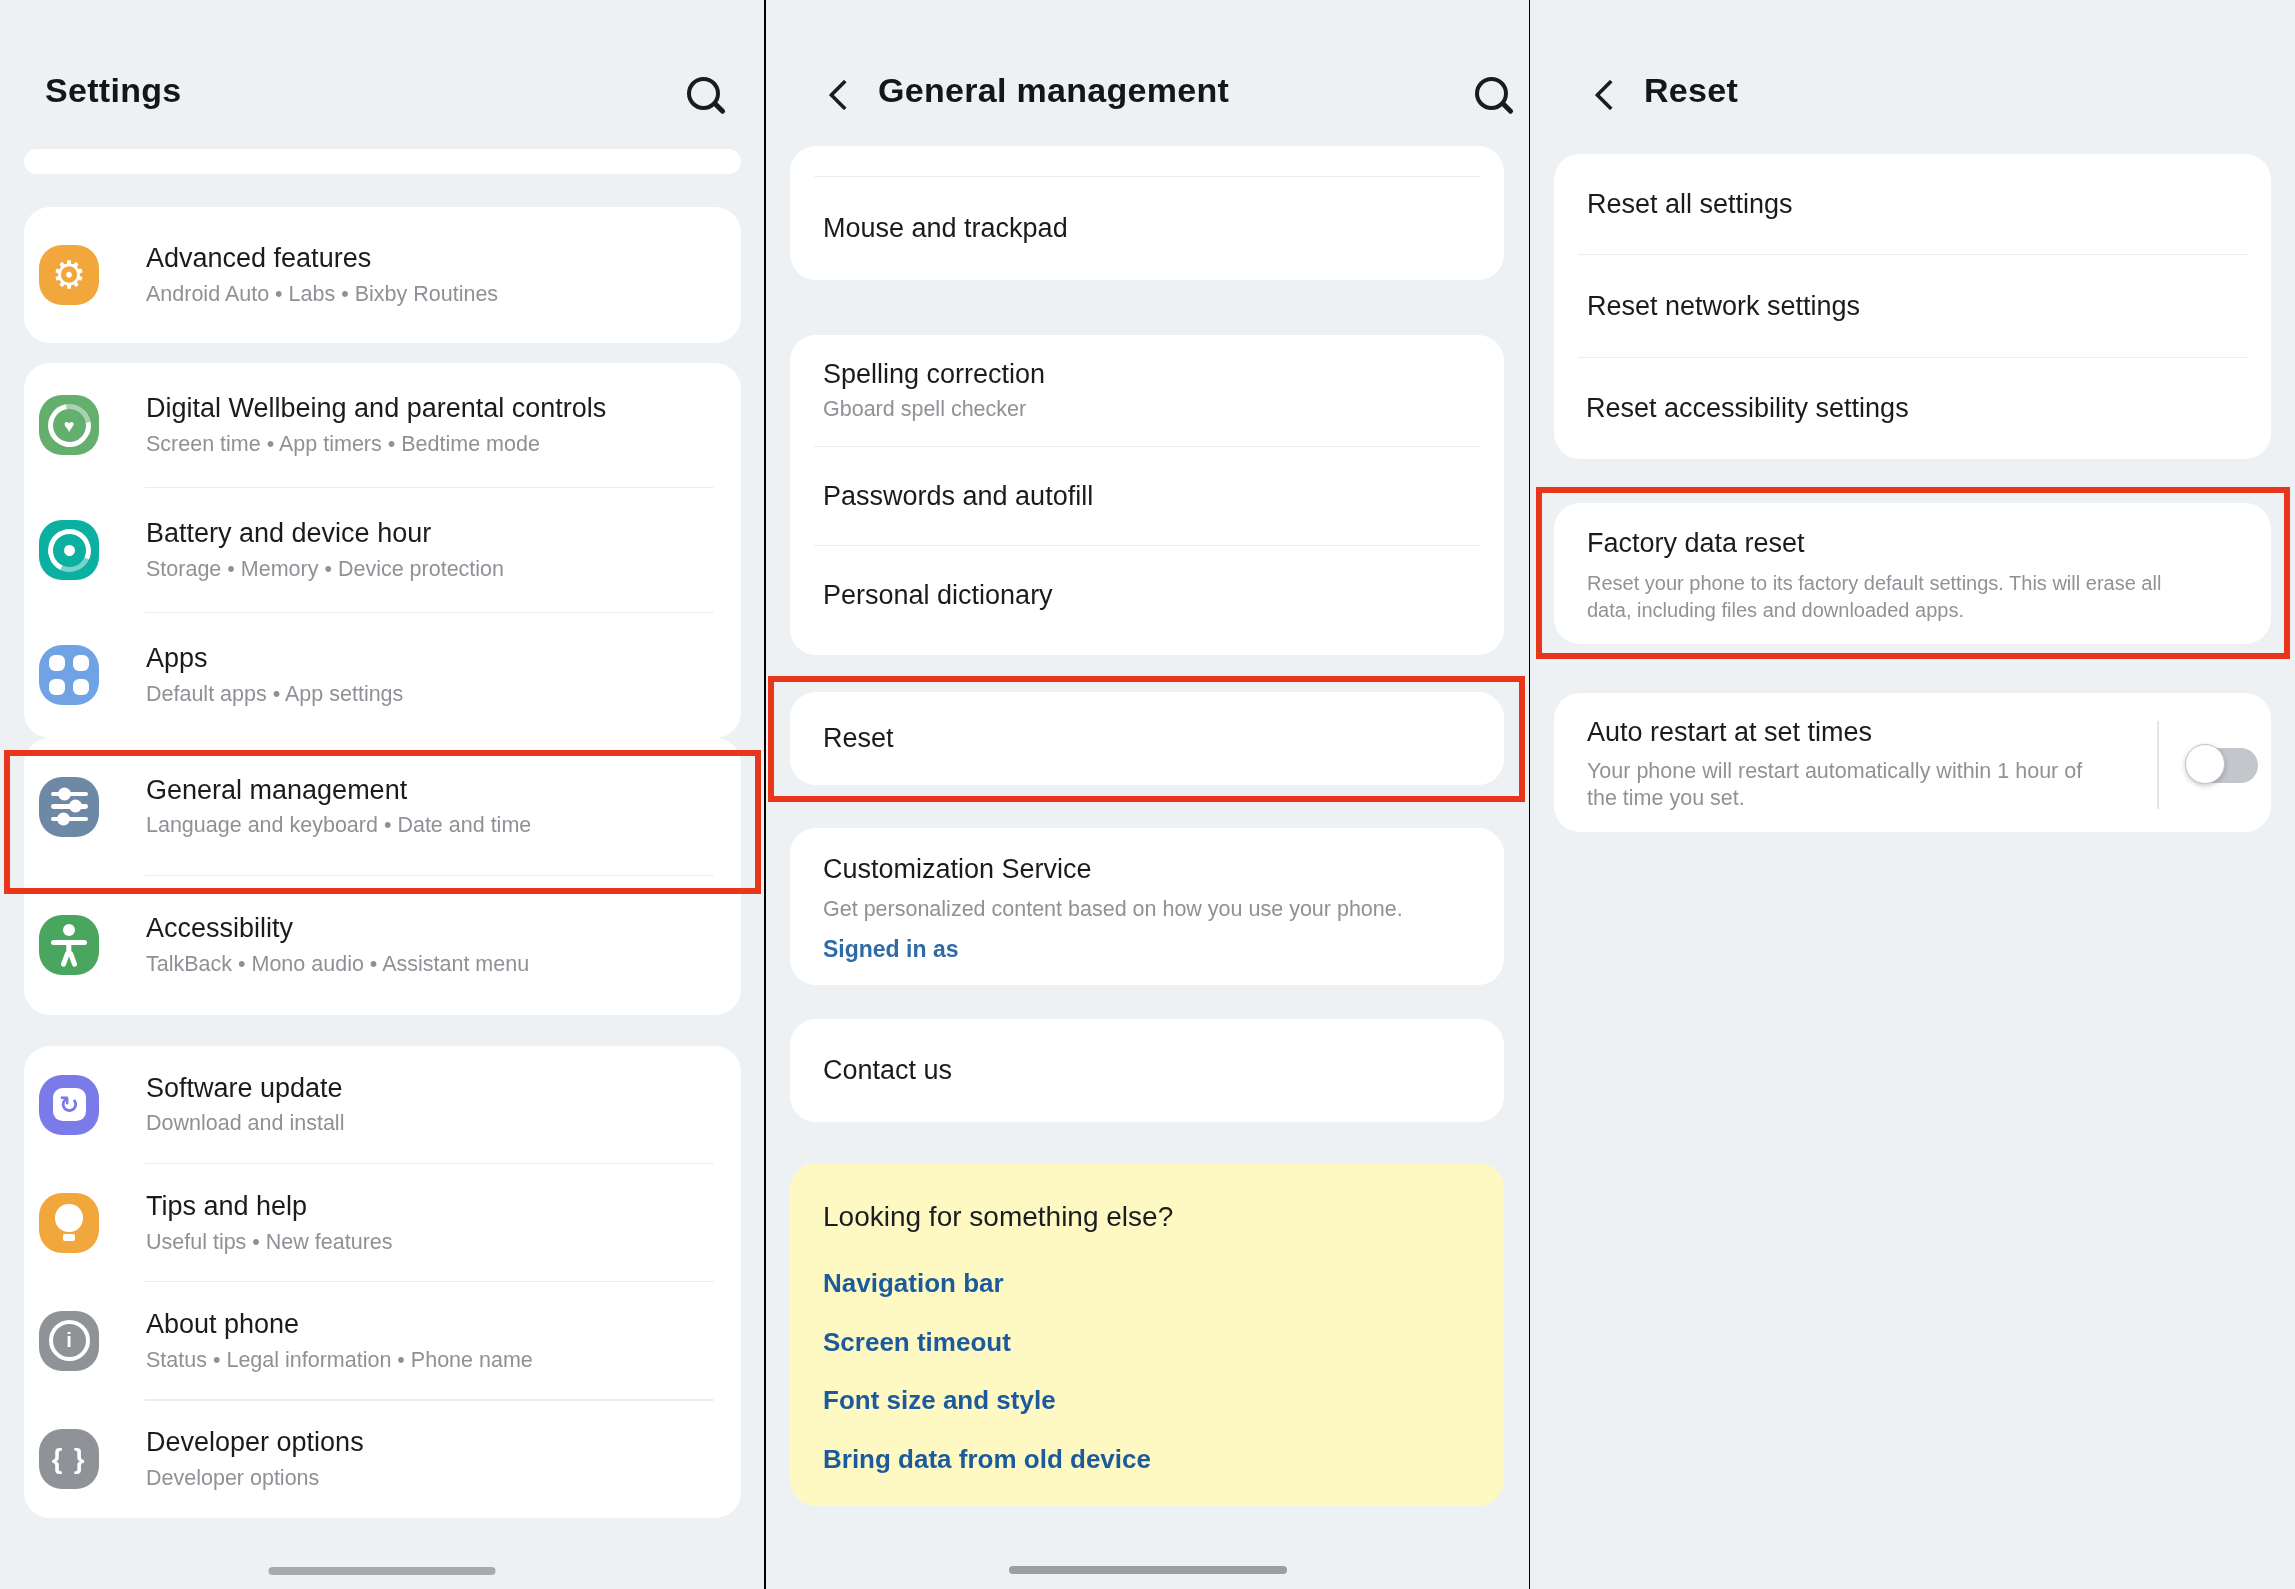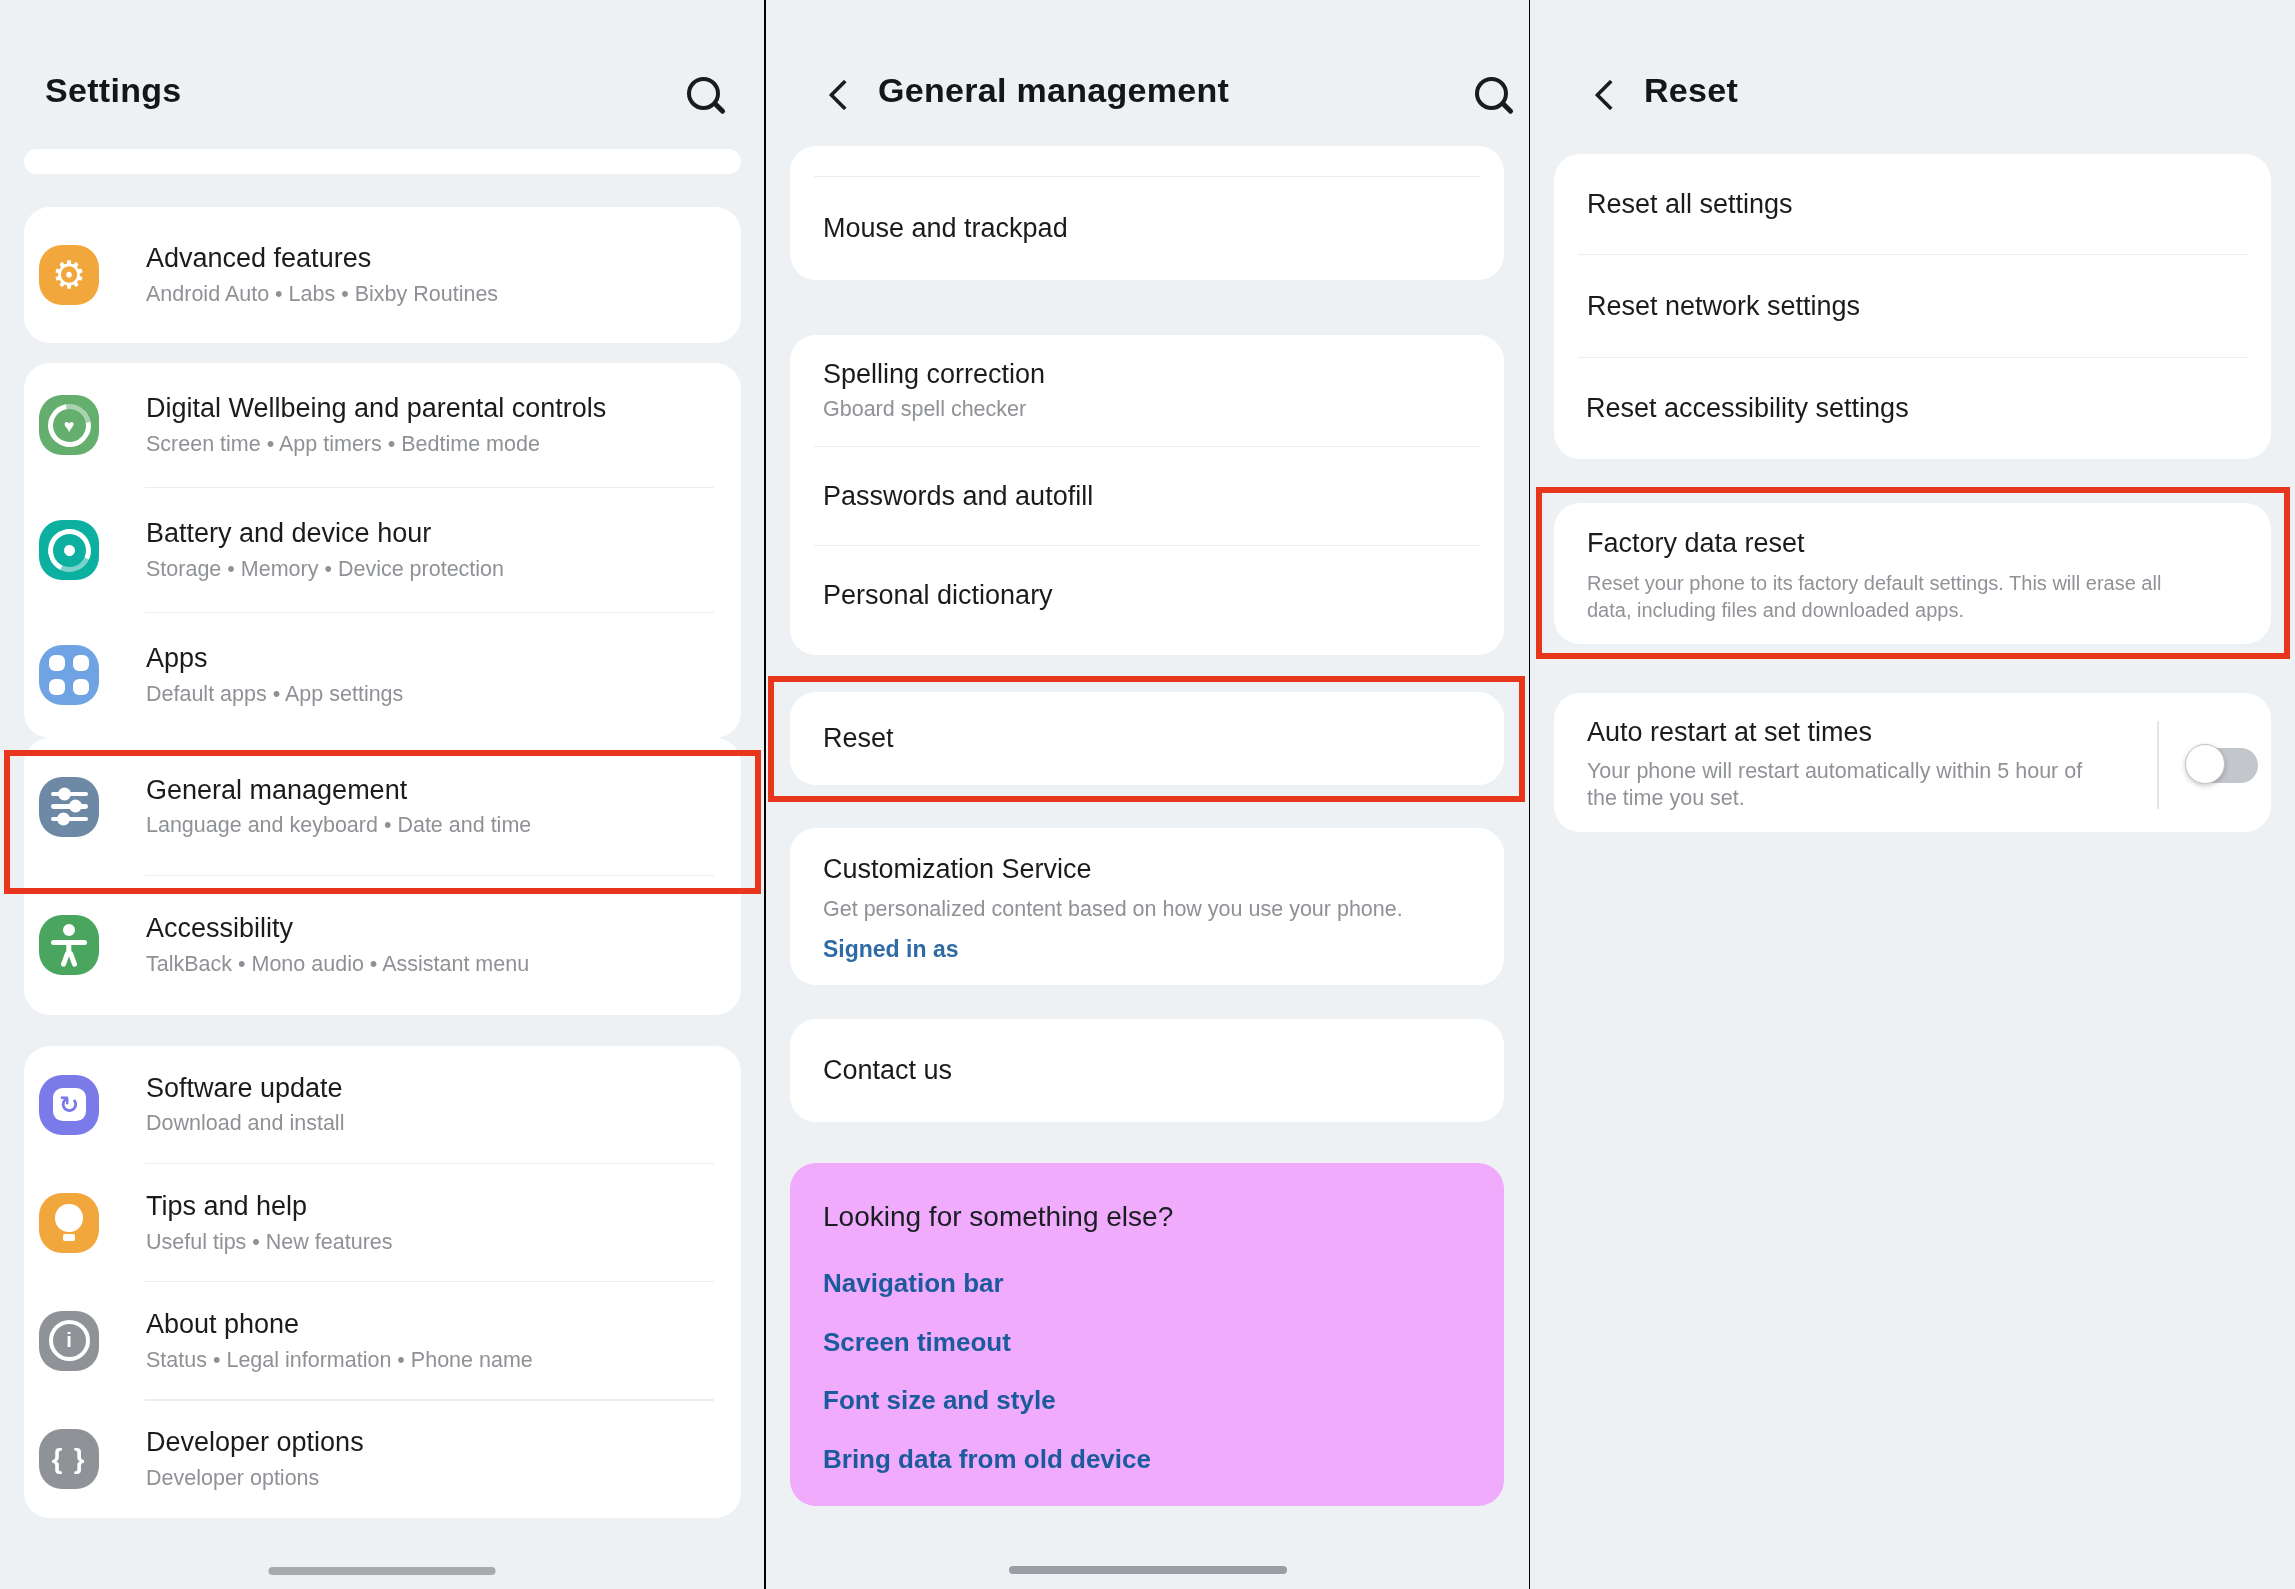--- a/index.html
+++ b/index.html
@@ -268,21 +268,21 @@
       <div style="font-size: 23px; font-weight: 600; margin-top: 14.3px; color: rgb(46, 107, 166);">Signed in as</div>
     </div>
   </div>
 
   <div class="card" style="top:1019px;height:103px;">
     <div class="crow" style="height:103px;">
       <div class="t">Contact us</div>
     </div>
   </div>
 
-  <div class="card" style="top: 1163px; height: 343px; background: #f0abfc;">
+  <div class="card" style="top: 1163px; height: 343px; background: #fef9c3;">
     <div style="padding:38px 33px 0;">
       <div style="font-size:28px;color:#1a1d21;">Looking for something else?</div>
       <div class="link-big" style="margin-top: 35px; color: rgb(27, 91, 157);">Navigation bar</div>
       <div class="link-big" style="margin-top: 27.5px; color: rgb(27, 91, 157);">Screen timeout</div>
       <div class="link-big" style="margin-top: 27.5px; color: rgb(27, 91, 157);">Font size and style</div>
       <div class="link-big" style="margin-top: 27.5px; color: rgb(27, 91, 157);">Bring data from old device</div>
     </div>
   </div>
 
   <div class="gbar" style="top:1566px;width:278px;height:8.4px;background:#9a9da1;"></div>
@@ -311,21 +311,21 @@
       <div class="t">Factory data reset</div>
       <div style="font-size:20px;line-height:27px;color:#8f9296;margin-top:10.8px;max-width:616px;">Reset your phone to its factory default settings. This will erase all data, including files and downloaded apps.</div>
     </div>
   </div>
   <div class="redbox" style="left: 6px; top: 487px; width: 742px; height: 160px; border-color: rgb(232, 54, 28);"></div>
 
   <div class="card" style="top:693px;height:139px;">
     <div style="position:relative;height:139px;">
       <div style="padding:24px 0 0 33px;width:538px;">
         <div class="t">Auto restart at set times</div>
-        <div style="font-size:21.5px;line-height:27px;color:#8f9296;margin-top:9.6px;max-width:526px;">Your phone will restart automatically within 5 hour of the time you set.</div>
+        <div style="font-size:21.5px;line-height:27px;color:#8f9296;margin-top:9.6px;max-width:526px;">Your phone will restart automatically within 1 hour of the time you set.</div>
       </div>
       <div class="vdiv" style="left:603px;top:27.5px;height:88px;"></div>
       <div class="tg-track" style="left:635px;top:55px;">
         <div class="tg-thumb"></div>
       </div>
     </div>
   </div>
 </section>
 
 

